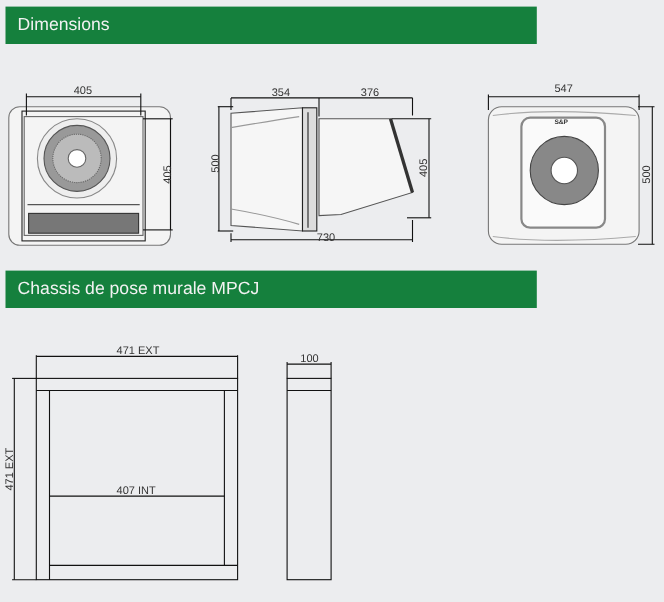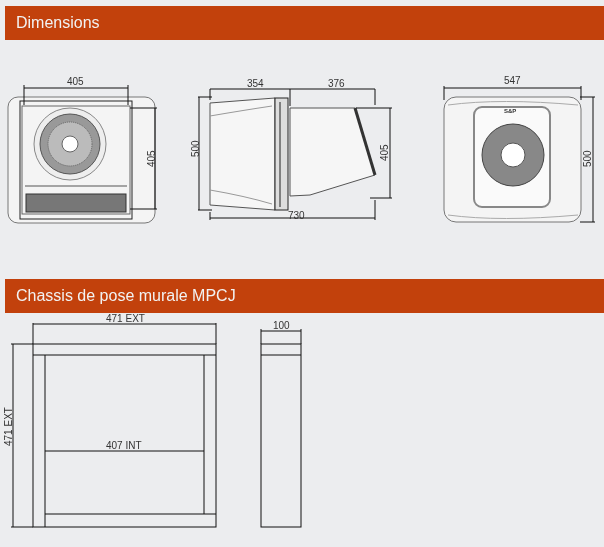--- a/index.html
+++ b/index.html
@@ -1,19 +1,19 @@
 <!DOCTYPE html>
 <html><head>
 <meta charset="utf-8">
 <style>
   html,body{margin:0;padding:0;}
   body{width:604px;height:547px;background:#ECEDEF;position:relative;overflow:hidden;font-family:"Liberation Sans",sans-serif;}
-  .header{position:absolute;left:5px;width:599px;height:34px;background:#c2410c;color:#F2F2F2;font-size:16px;line-height:34px;box-sizing:border-box;padding-left:11px;}
+  .header{position:absolute;left:5px;width:483px;height:34px;background:#15803d;color:#F2F2F2;font-size:16px;line-height:34px;box-sizing:border-box;padding-left:11px;}
   #h1{top:6px;}
-  #h2{top:279px;}
+  #h2{top:246px;}
   svg{position:absolute;left:0;top:0;}
   .dim{font-family:"Liberation Sans",sans-serif;font-size:10px;fill:#333;}
 </style>
 </head>
 <body>
 
 <div class="header" id="h1"><span>Dimensions</span></div>
 <div class="header" id="h2"><span>Chassis de pose murale MPCJ</span></div>
 
 <svg width="604" height="547" viewBox="0 0 604 547">

